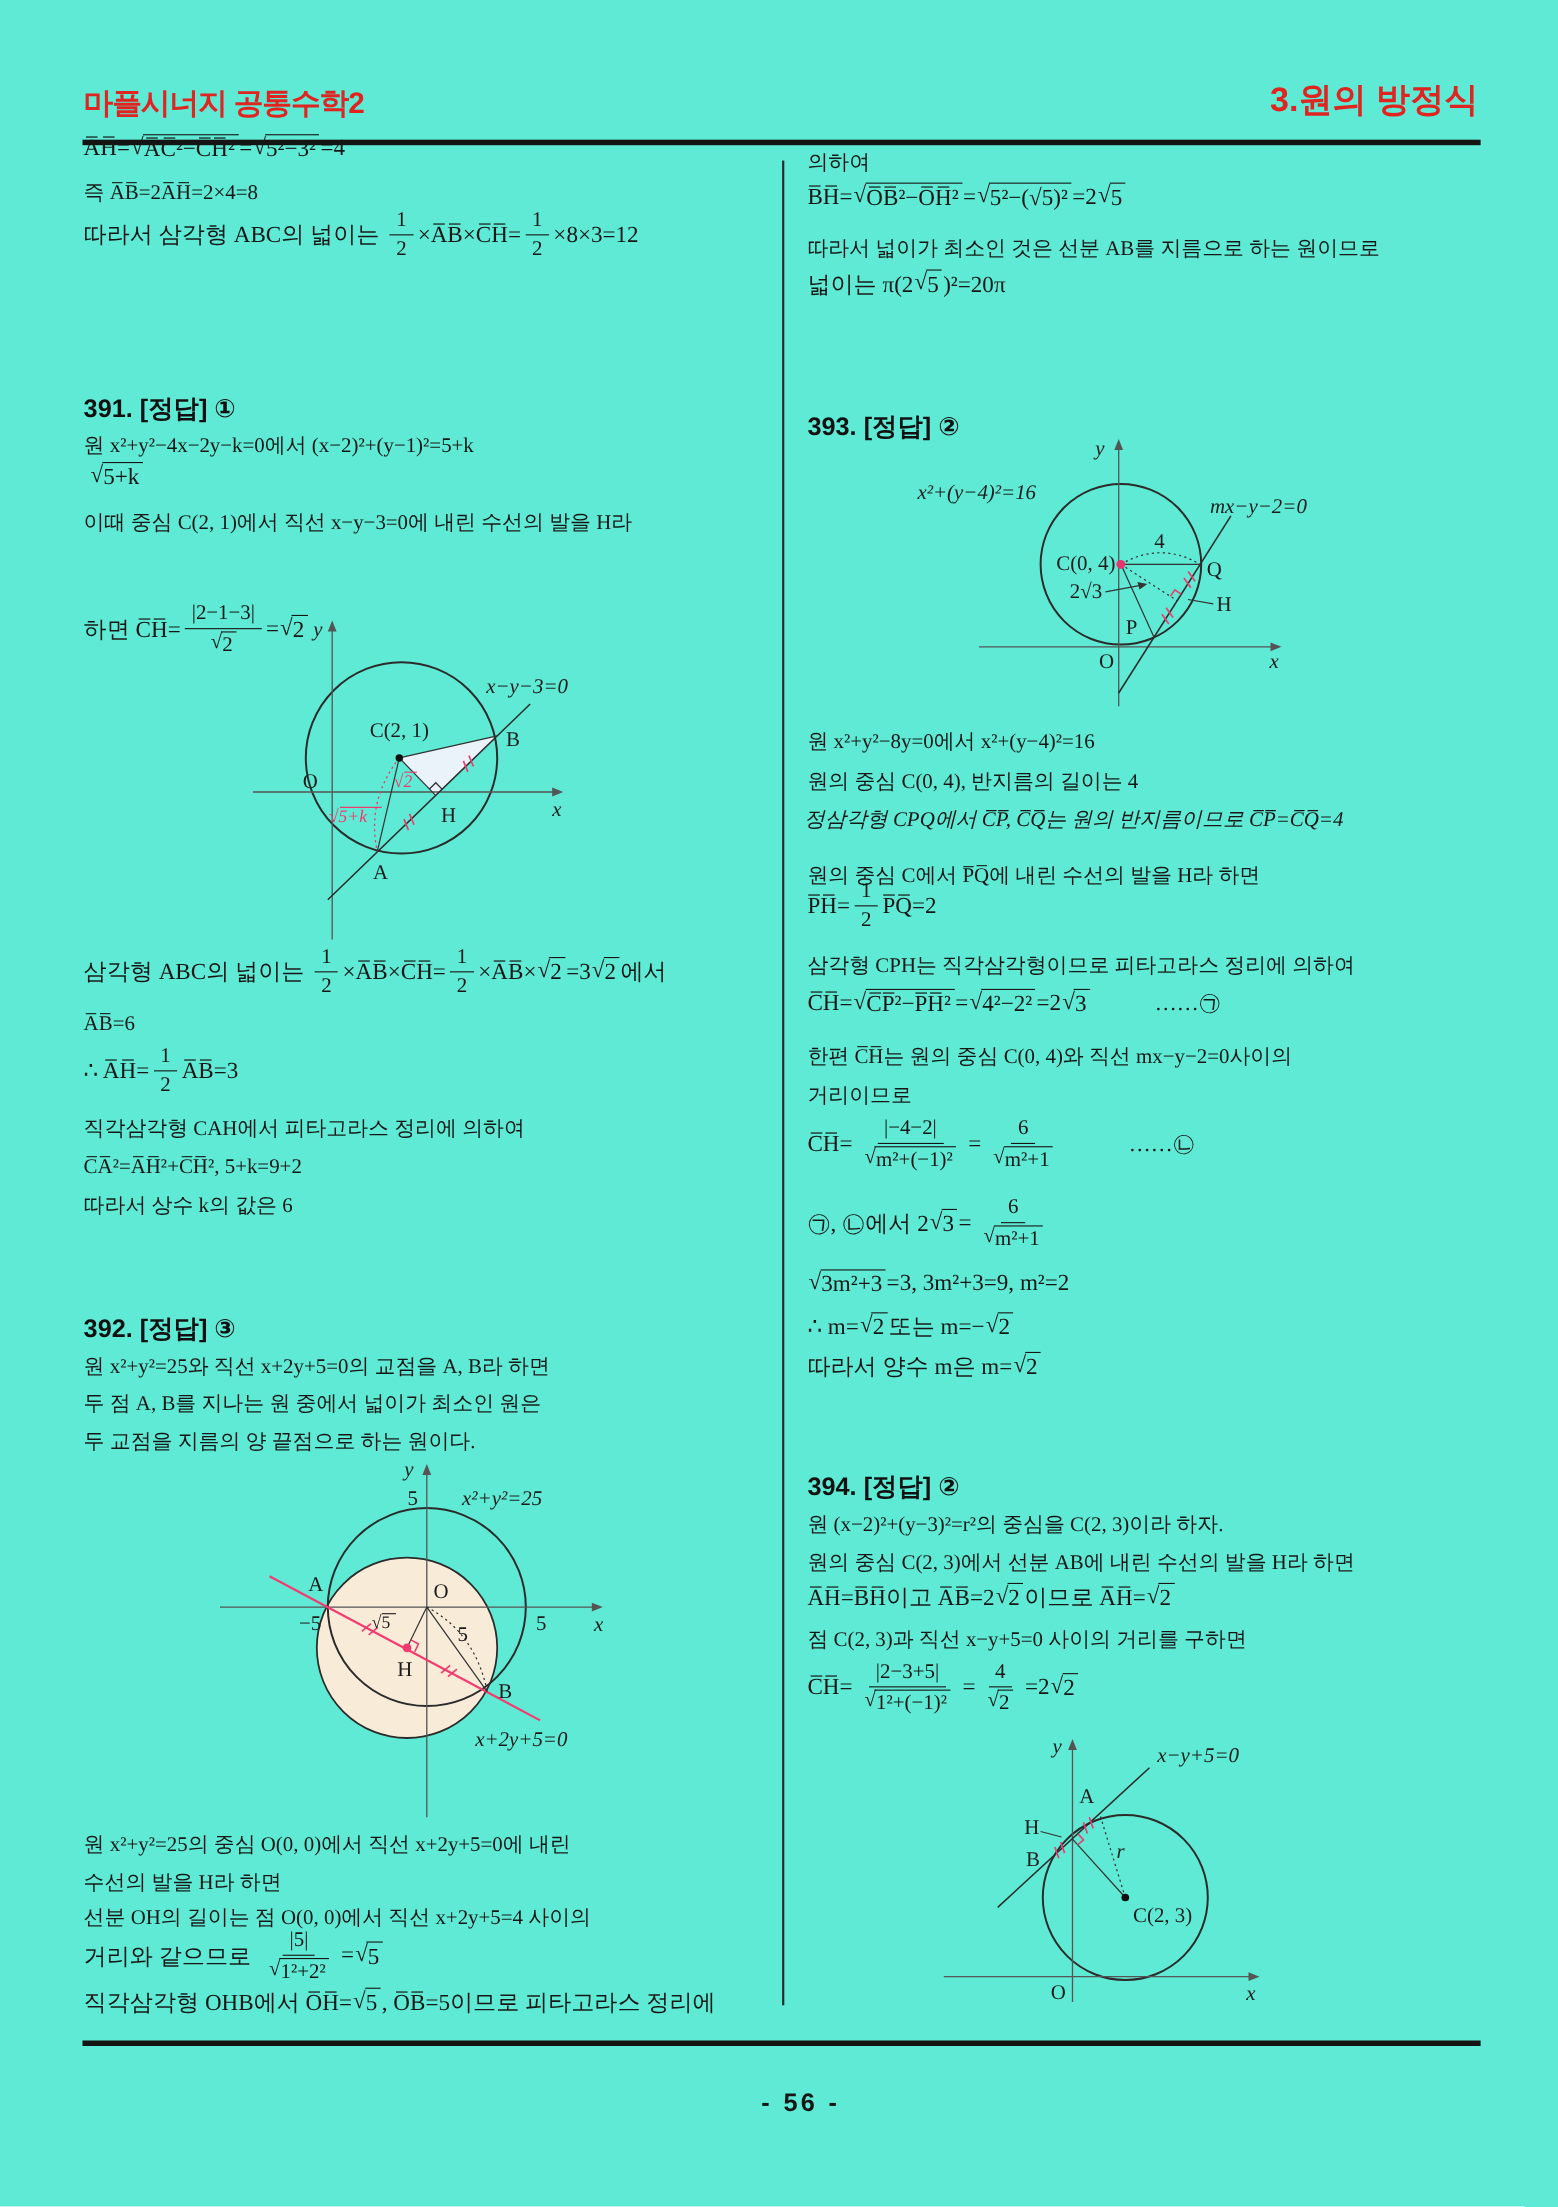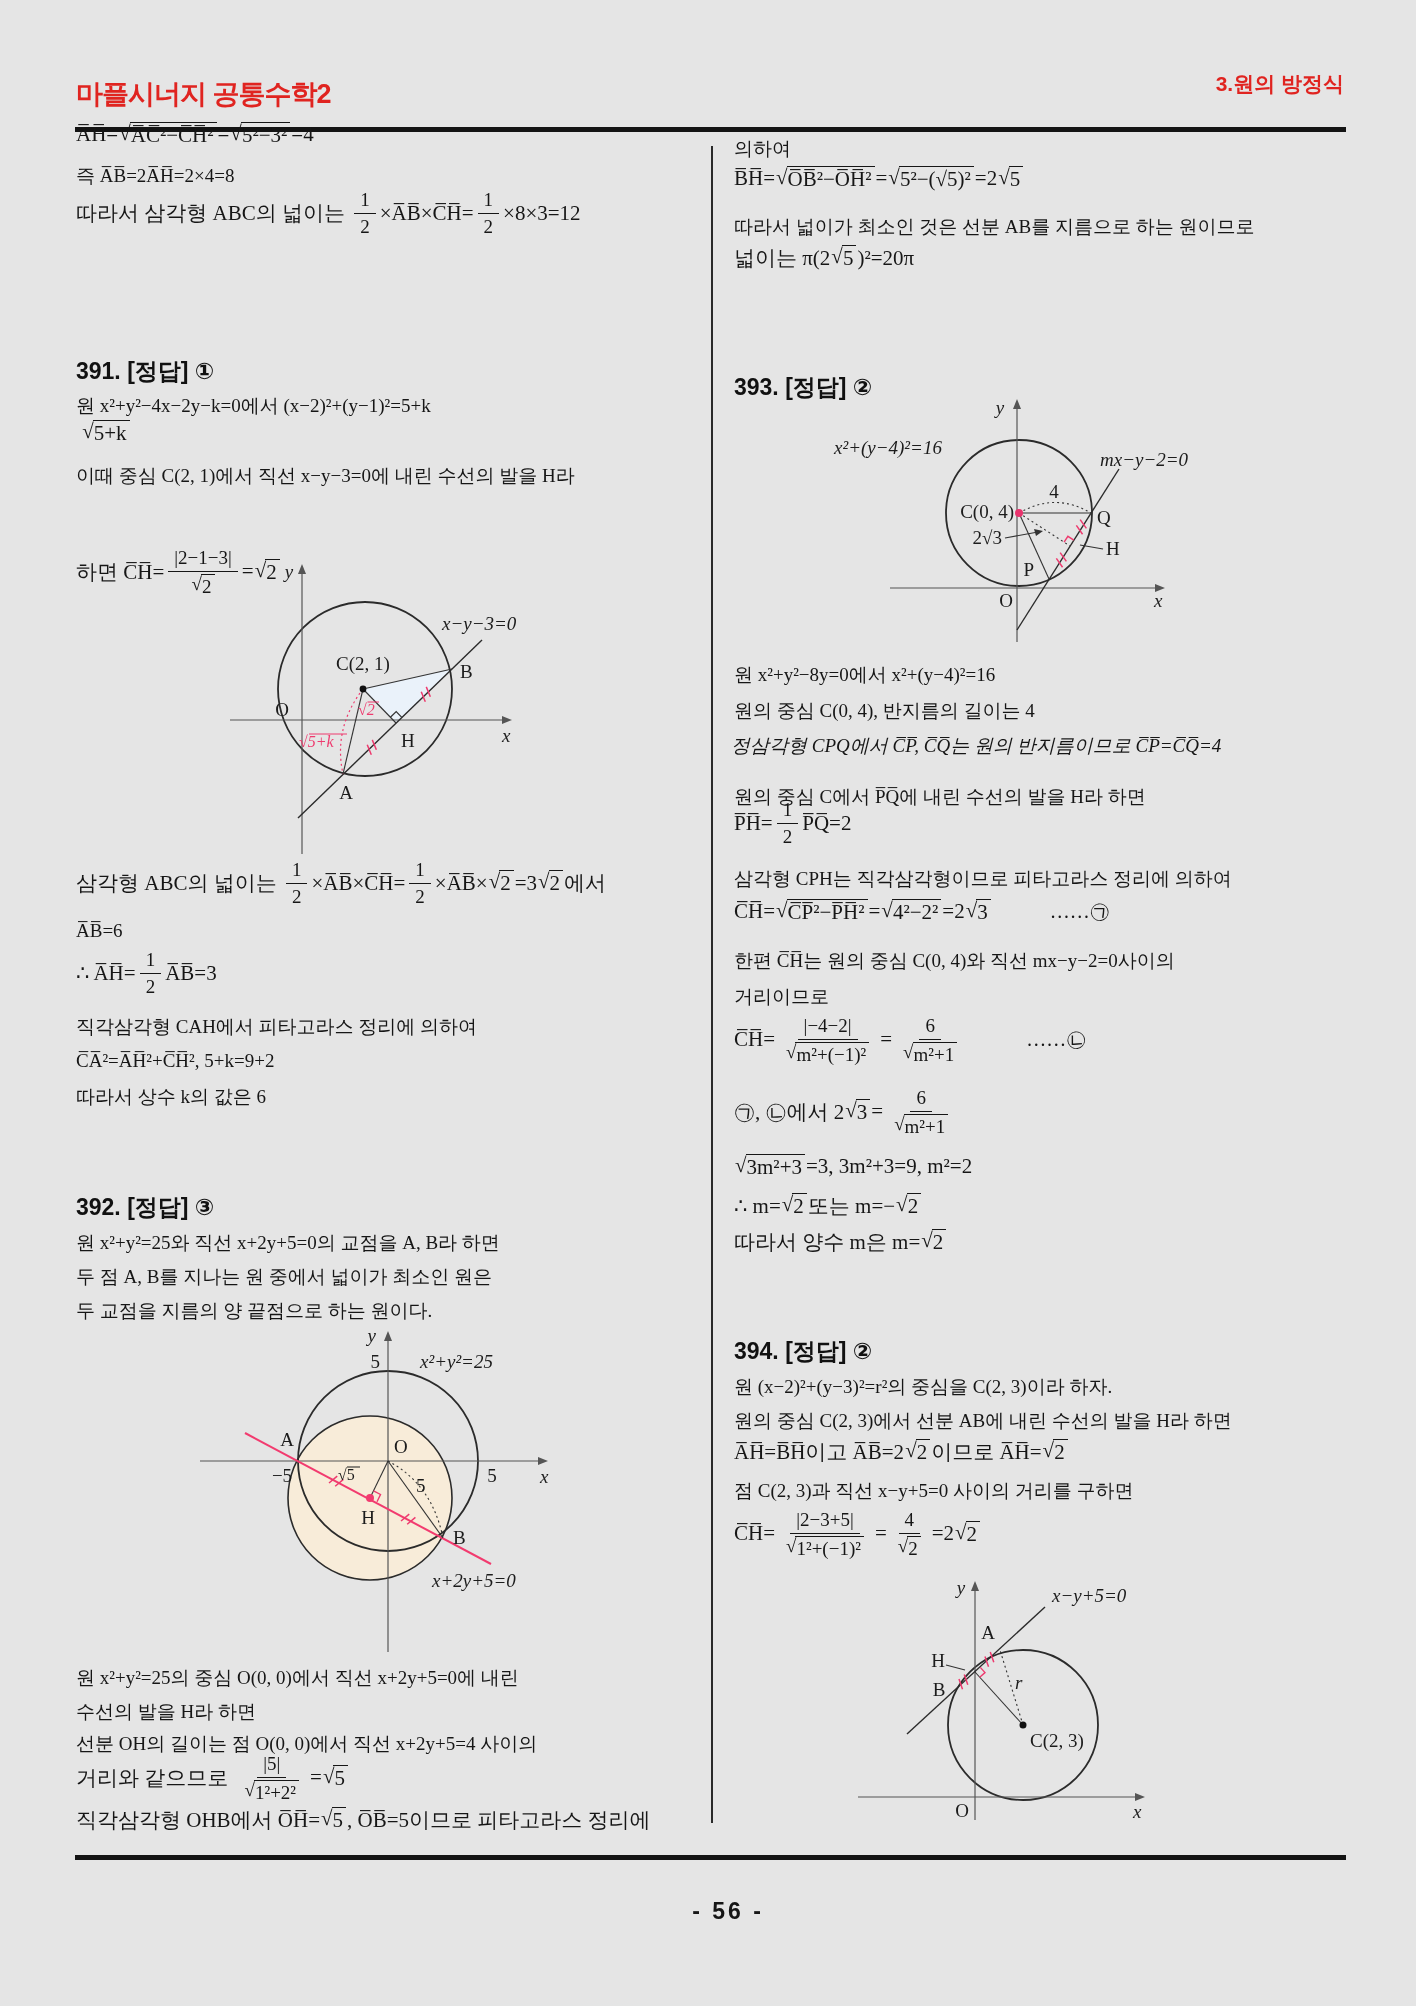--- a/index.html
+++ b/index.html
@@ -1,21 +1,21 @@
 <!DOCTYPE html>
 <html><head>
 <meta charset="utf-8">
 <style>
   html,body{margin:0;padding:0;background:#ffffff;}
-  .page{position:relative;width:1416px;height:2006px;background:#e5e5e5;overflow:hidden;
+  .page{position:relative;width:1416px;height:2006px;background:#5eead4;overflow:hidden;
         font-family:"Liberation Serif","DejaVu Serif",serif;color:#161616;}
   .hdr-left{position:absolute;left:76px;top:76px;font-family:"Liberation Sans","DejaVu Sans",sans-serif;
         font-weight:700;font-size:27px;color:#e02420;letter-spacing:-1px;white-space:nowrap;}
   .hdr-right{position:absolute;right:72px;top:70px;font-family:"Liberation Sans","DejaVu Sans",sans-serif;
-        font-weight:700;font-size:21px;color:#e02420;white-space:nowrap;}
+        font-weight:700;font-size:31px;color:#e02420;white-space:nowrap;}
   .rule-top{position:absolute;left:75px;width:1271px;top:127px;height:5px;background:#141414;}
   .rule-bottom{position:absolute;left:75px;width:1271px;top:1855px;height:5px;background:#141414;}
   .vdiv{position:absolute;left:711px;top:146px;width:2px;height:1677px;background:#2a2a2a;}
   .pageno{position:absolute;left:0;top:1898px;width:100%;text-align:center;
         font-family:"Liberation Sans","DejaVu Sans",sans-serif;font-weight:700;font-size:23px;letter-spacing:3px;margin-left:20px;}
   .tl{position:absolute;font-size:19px;line-height:30px;white-space:nowrap;color:#161616;}
   .eq{position:absolute;display:flex;align-items:center;white-space:nowrap;font-size:21px;color:#161616;}
   .phead{position:absolute;font-family:"Liberation Sans","DejaVu Sans",sans-serif;font-weight:700;
         font-size:23px;color:#111;white-space:nowrap;}
   .fr{display:inline-flex;flex-direction:column;align-items:center;margin:0 4px;font-size:19px;line-height:22px;}

